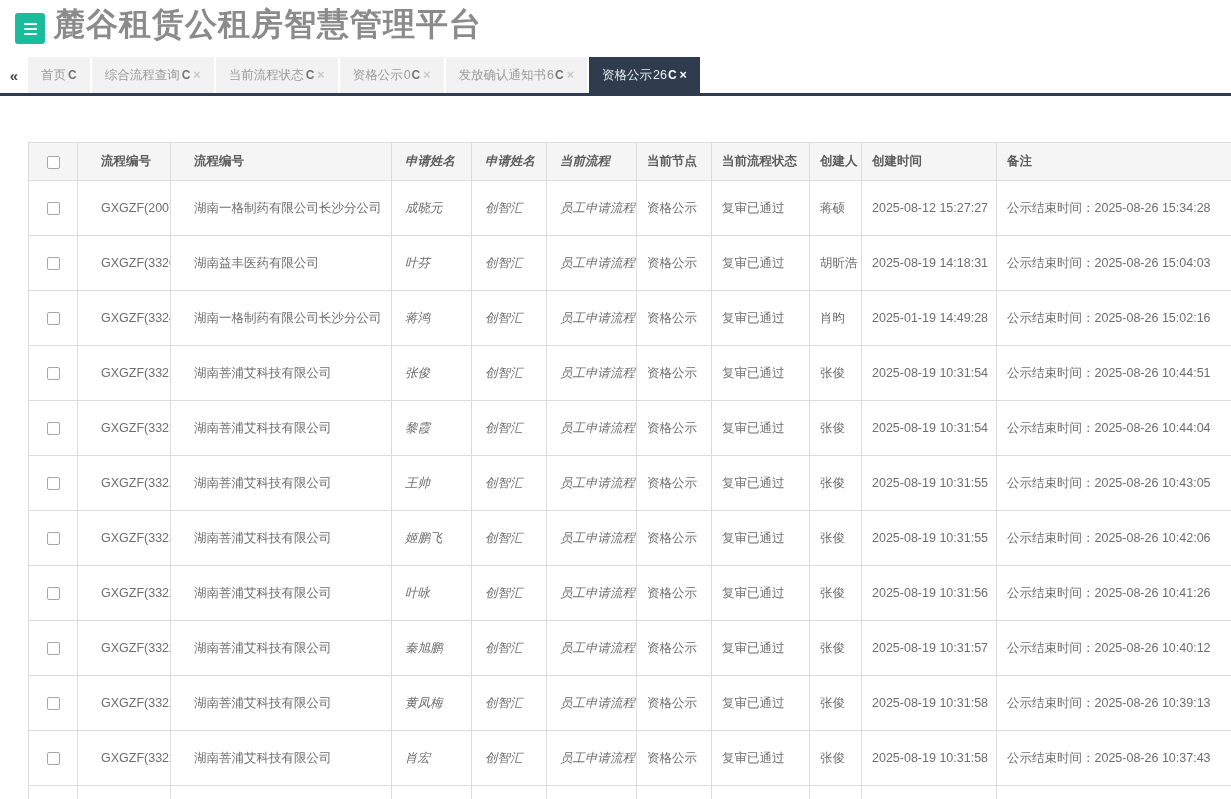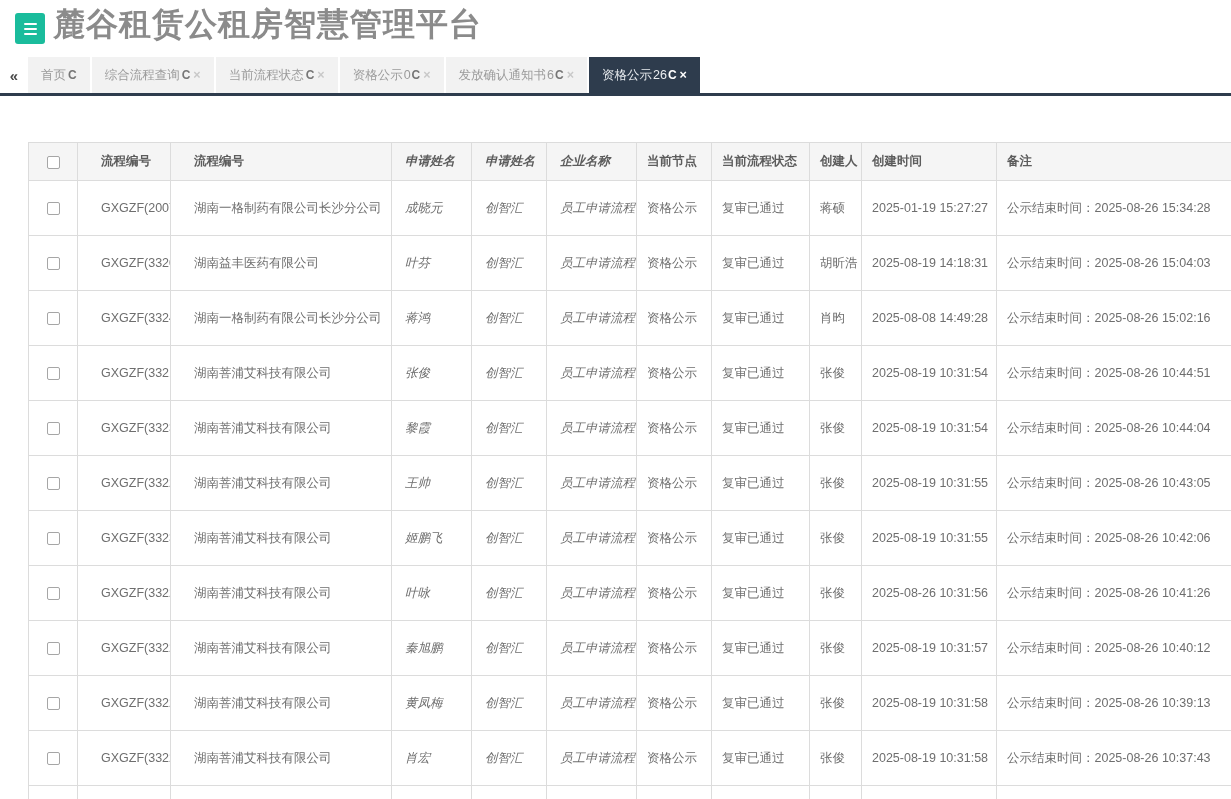--- a/index.html
+++ b/index.html
@@ -124,40 +124,40 @@
       <col style="width:135px">
         <col style="width:272px">
     </colgroup>
     <thead>
         <tr id="head-row">
           <th class="c0"><input type="checkbox" style=""></th>
           <th class="c1">流程编号</th>
           <th class="c2">流程编号</th>
           <th class="c3">申请姓名</th>
           <th class="c4">申请姓名</th>
-          <th class="c5">企业名称</th>
+          <th class="c5">当前流程</th>
           <th class="c6">当前节点</th>
           <th class="c7">当前流程状态</th>
           <th class="c8">创建人</th>
           <th class="c9">创建时间</th>
           <th class="c10">备注</th>
         </tr>
       </thead>
     <tbody id="body-rows">
         <tr>
           <td class="c0"><input type="checkbox" style=""></td>
           <td class="c1">GXGZF(20078)</td>
           <td class="c2">湖南一格制药有限公司长沙分公司</td>
           <td class="c3">成晓元</td>
           <td class="c4">创智汇</td>
           <td class="c5">员工申请流程</td>
           <td class="c6">资格公示</td>
           <td class="c7">复审已通过</td>
           <td class="c8">蒋硕</td>
-          <td class="c9">2025-01-19 15:27:27</td>
+          <td class="c9">2025-08-12 15:27:27</td>
           <td class="c10">公示结束时间：2025-08-26 15:34:28</td>
         </tr>
         <tr>
           <td class="c0"><input type="checkbox" style=""></td>
           <td class="c1">GXGZF(33201)</td>
           <td class="c2">湖南益丰医药有限公司</td>
           <td class="c3">叶芬</td>
           <td class="c4">创智汇</td>
           <td class="c5">员工申请流程</td>
           <td class="c6">资格公示</td>
@@ -169,21 +169,21 @@
         <tr>
           <td class="c0"><input type="checkbox" style=""></td>
           <td class="c1">GXGZF(33240)</td>
           <td class="c2">湖南一格制药有限公司长沙分公司</td>
           <td class="c3">蒋鸿</td>
           <td class="c4">创智汇</td>
           <td class="c5">员工申请流程</td>
           <td class="c6">资格公示</td>
           <td class="c7">复审已通过</td>
           <td class="c8">肖昀</td>
-          <td class="c9">2025-08-08 14:49:28</td>
+          <td class="c9">2025-01-19 14:49:28</td>
           <td class="c10">公示结束时间：2025-08-26 15:02:16</td>
         </tr>
         <tr>
           <td class="c0"><input type="checkbox" style=""></td>
           <td class="c1">GXGZF(33219)</td>
           <td class="c2">湖南菩浦艾科技有限公司</td>
           <td class="c3">张俊</td>
           <td class="c4">创智汇</td>
           <td class="c5">员工申请流程</td>
           <td class="c6">资格公示</td>
@@ -234,21 +234,21 @@
         <tr>
           <td class="c0"><input type="checkbox" style=""></td>
           <td class="c1">GXGZF(33226)</td>
           <td class="c2">湖南菩浦艾科技有限公司</td>
           <td class="c3">叶咏</td>
           <td class="c4">创智汇</td>
           <td class="c5">员工申请流程</td>
           <td class="c6">资格公示</td>
           <td class="c7">复审已通过</td>
           <td class="c8">张俊</td>
-          <td class="c9">2025-08-26 10:31:56</td>
+          <td class="c9">2025-08-19 10:31:56</td>
           <td class="c10">公示结束时间：2025-08-26 10:41:26</td>
         </tr>
         <tr>
           <td class="c0"><input type="checkbox" style=""></td>
           <td class="c1">GXGZF(33224)</td>
           <td class="c2">湖南菩浦艾科技有限公司</td>
           <td class="c3">秦旭鹏</td>
           <td class="c4">创智汇</td>
           <td class="c5">员工申请流程</td>
           <td class="c6">资格公示</td>

